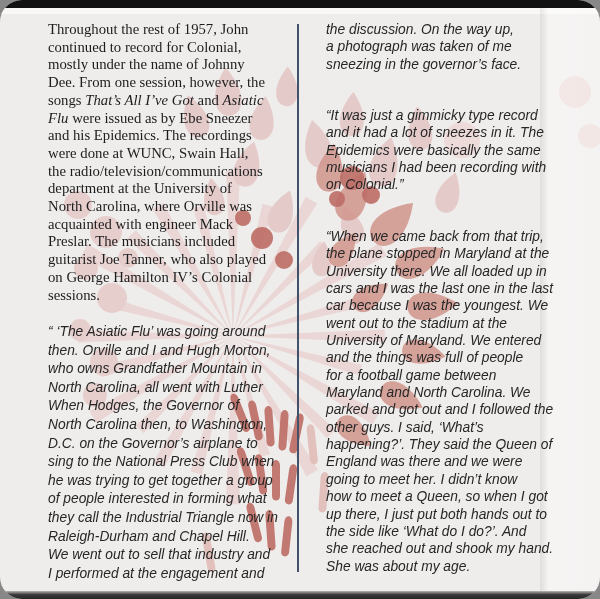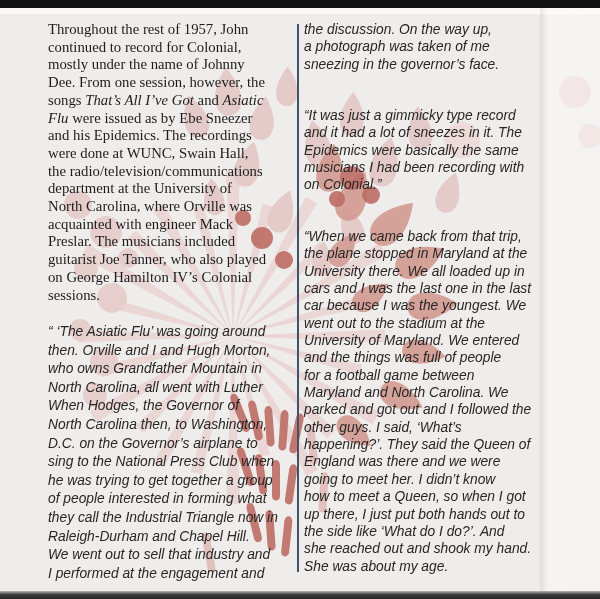--- a/index.html
+++ b/index.html
@@ -1,28 +1,28 @@
 <!DOCTYPE html>
 <html><head>
 <meta charset="utf-8">
 <style>
   html,body{margin:0;padding:0;background:#888;}
   .stage{position:relative;width:600px;height:599px;background:#efedec;overflow:hidden;
-         font-family:"Liberation Sans",sans-serif;}
+         font-family:"Liberation Sans",sans-serif;border-radius:22px;}
   .top-edge{position:absolute;left:0;top:0;width:600px;height:8px;background:#121212;}
   .top-white{position:absolute;left:0;top:8px;width:600px;height:6px;background:#f9f8f6;}
   .bottom-edge{position:absolute;left:0;bottom:0;width:600px;height:8px;
          background:linear-gradient(#b8b6b3 0%,#3a3a3a 45%,#262626 100%);}
   .fold{position:absolute;left:540px;top:8px;height:584px;width:60px;
          background:linear-gradient(to right,rgba(90,80,75,0.10),rgba(255,255,255,0.40) 14%,rgba(255,255,255,0.30));}
   .pattern{position:absolute;left:0;top:0;}
   .divider{position:absolute;left:297px;top:24px;width:2px;height:548px;background:#41526a;}
   .col{position:absolute;top:0;height:599px;}
   .col-left{left:48px;width:252px;}
-  .col-right{left:304px;width:250px;}
+  .col-right{left:326px;width:250px;}
   p{margin:0;position:absolute;white-space:pre-line;}
   .serif{font-family:"Liberation Serif",serif;font-size:15.5px;line-height:17.7px;
          width:272px;color:#1c1c1c;transform:scaleX(0.95);transform-origin:0 0;}
   .ital{font-style:italic;}
   .script{font-family:"Liberation Sans",sans-serif;font-style:italic;font-size:15px;
          line-height:18.6px;width:295px;color:#262626;transform:scaleX(0.92);transform-origin:0 0;}
   .script-r{line-height:17.35px;}
 </style>
 </head>
 <body>

